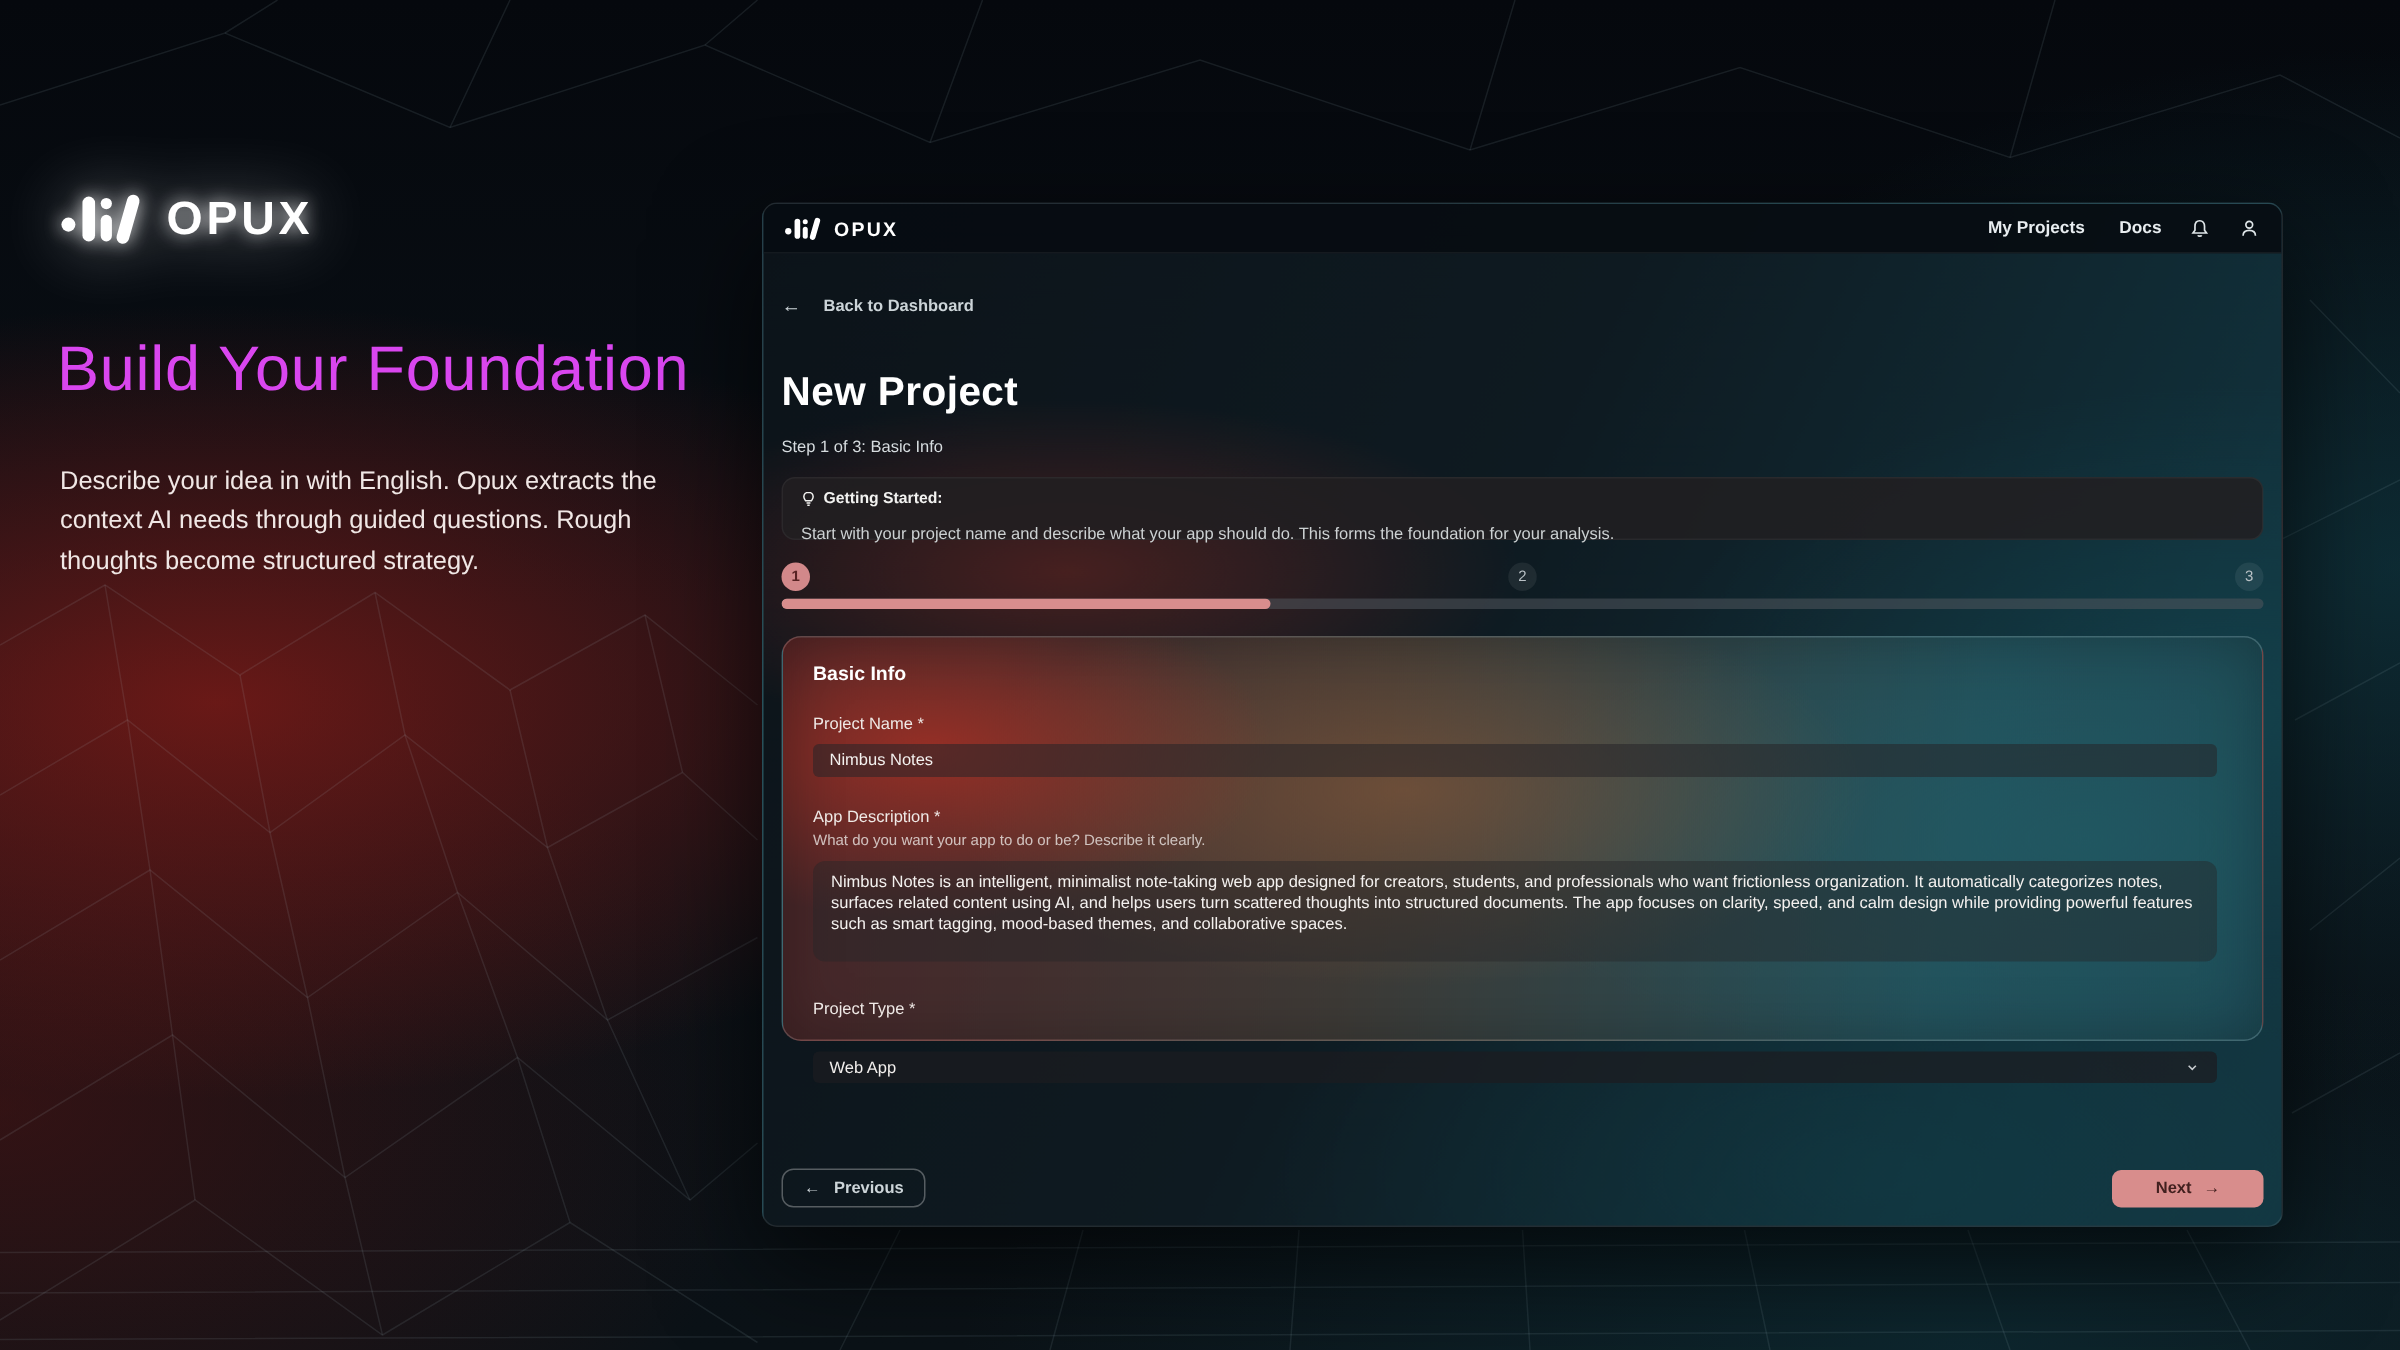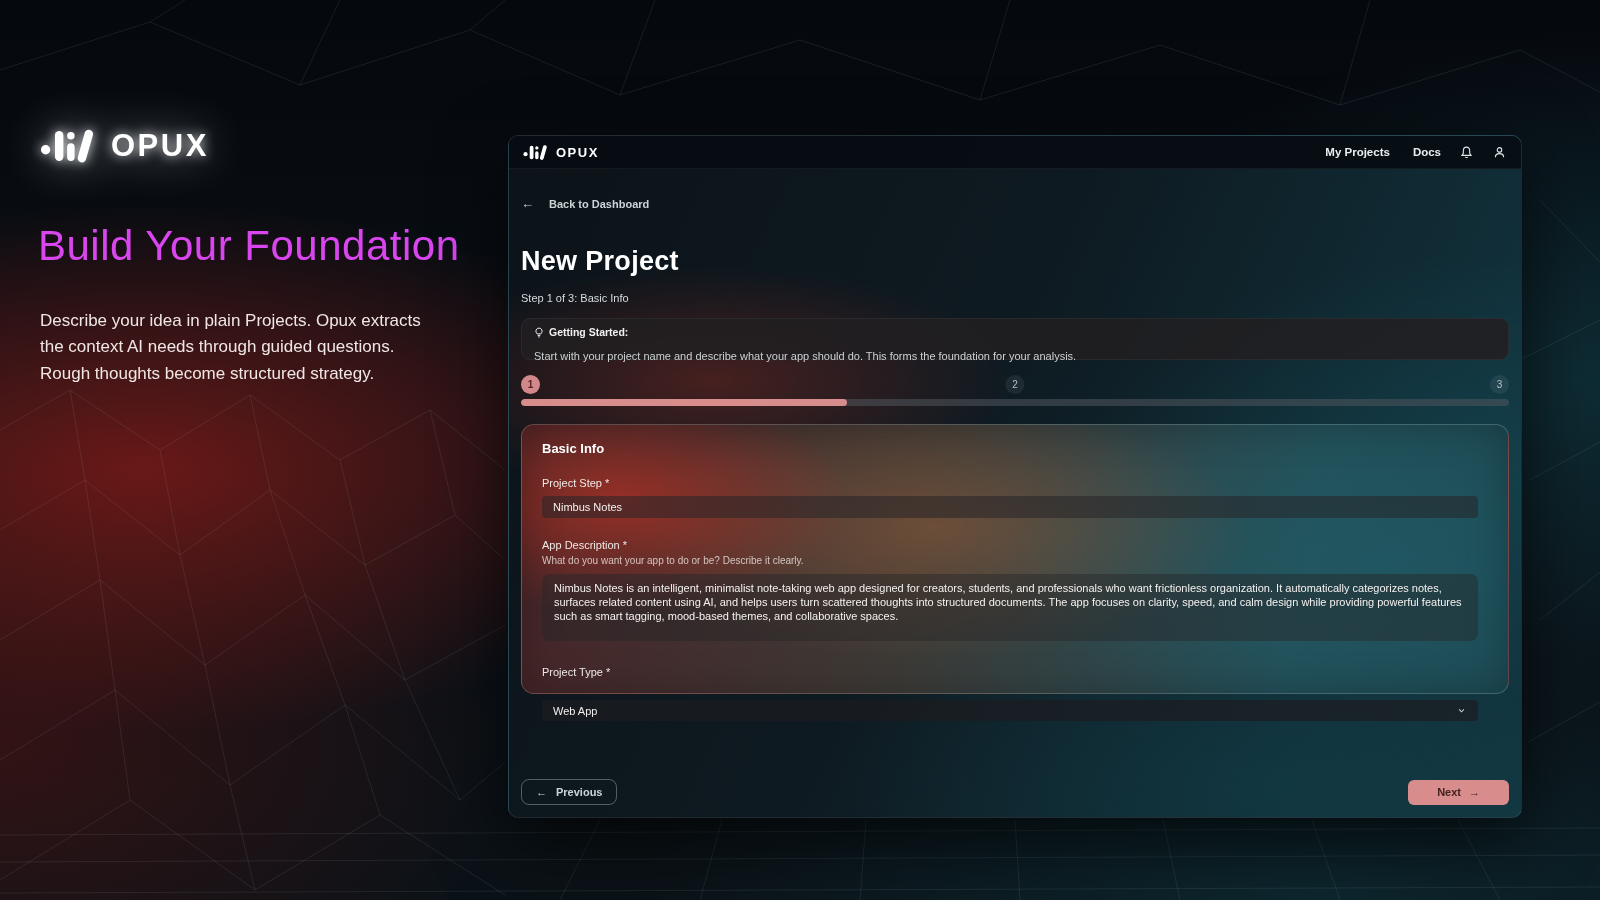--- a/index.html
+++ b/index.html
@@ -173,21 +173,21 @@
     <circle cx="6" cy="26" r="5" fill="#fff"></circle>
     <rect x="16" y="6" width="9" height="32" rx="4.5" fill="#fff"></rect>
     <circle cx="33" cy="11" r="4" fill="#fff"></circle>
     <rect x="29" y="19" width="8" height="19" rx="4" fill="#fff"></rect>
     <rect x="44" y="4" width="9" height="36" rx="4.5" fill="#fff" transform="rotate(16 48 22)"></rect>
   </svg>
   <div class="word">OPUX</div>
 </div>
 
 <h1 class="hero-title">Build Your Foundation</h1>
-<p class="hero-desc">Describe your idea in plain Projects. Opux extracts the context AI needs through guided questions. Rough thoughts become structured strategy.</p>
+<p class="hero-desc">Describe your idea in with English. Opux extracts the context AI needs through guided questions. Rough thoughts become structured strategy.</p>
 
 <div class="window">
 
   <div class="win-nav">
     <div class="brand">
       <svg viewBox="0 0 62 44">
         <circle cx="6" cy="26" r="5" fill="#fff"></circle>
         <rect x="16" y="6" width="9" height="32" rx="4.5" fill="#fff"></rect>
         <circle cx="33" cy="11" r="4" fill="#fff"></circle>
         <rect x="29" y="19" width="8" height="19" rx="4" fill="#fff"></rect>
@@ -245,21 +245,21 @@
       <div class="step-dot idle s2">2</div>
       <div class="step-dot idle s3">3</div>
     </div>
     <div class="progress-track">
       <div class="progress-fill" style="width:33%"></div>
     </div>
 
     <div class="form-card">
       <div class="form-title">Basic Info</div>
 
-      <div class="f-label">Project Step *</div>
+      <div class="f-label">Project Name *</div>
       <input class="f-input" type="text" value="Nimbus Notes" style="">
 
       <div class="f-label">App Description *</div>
       <div class="f-helper">What do you want your app to do or be? Describe it clearly.</div>
       <textarea class="f-textarea" style="">Nimbus Notes is an intelligent, minimalist note-taking web app designed for creators, students, and professionals who want frictionless organization. It automatically categorizes notes, surfaces related content using AI, and helps users turn scattered thoughts into structured documents. The app focuses on clarity, speed, and calm design while providing powerful features such as smart tagging, mood-based themes, and collaborative spaces.</textarea>
 
       <div class="f-label">Project Type *</div>
       <div class="f-select">
         <span>Web App</span>
         <svg viewBox="0 0 16 16" fill="none" stroke="currentColor" stroke-width="1.5">

